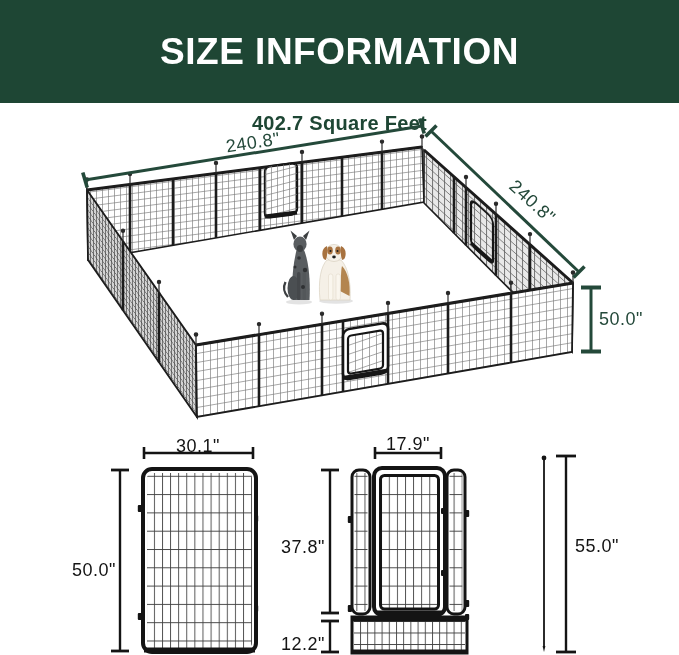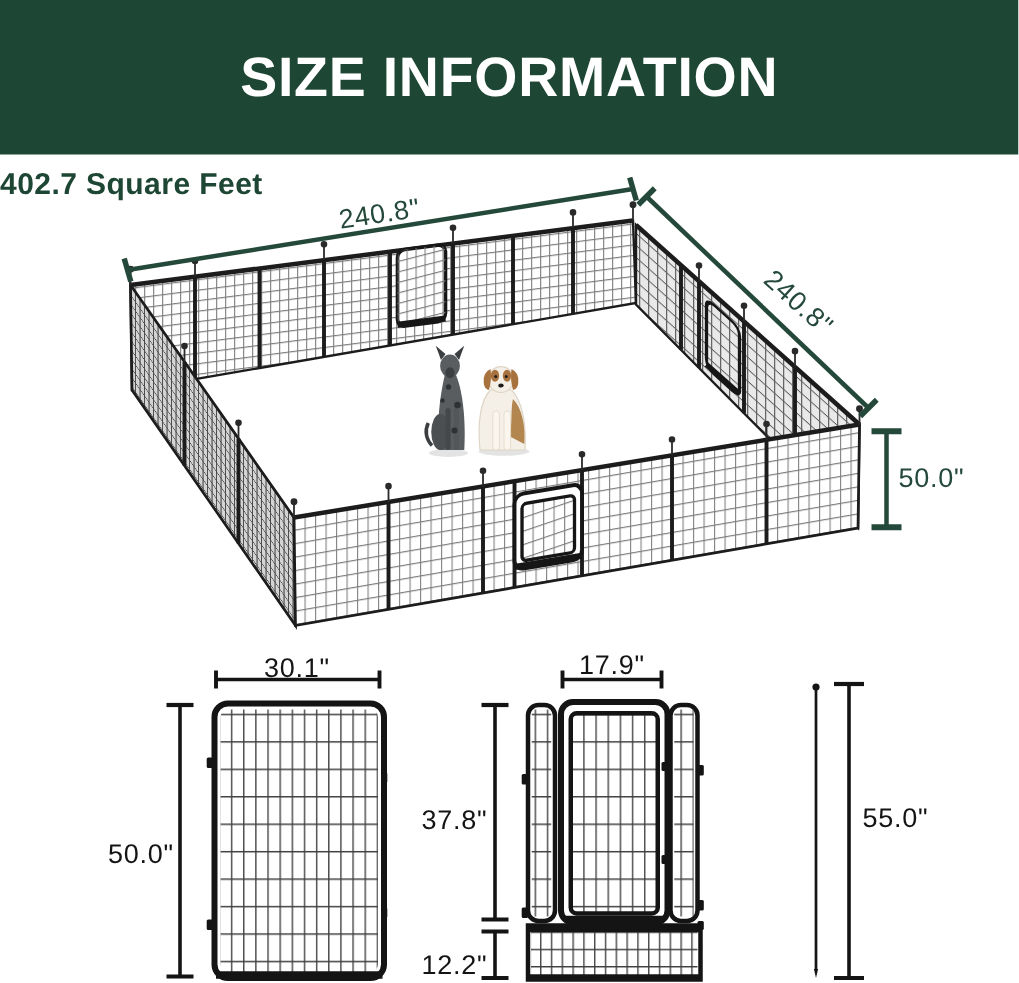--- a/index.html
+++ b/index.html
@@ -7,21 +7,21 @@
     --header-text:#ffffff;
     --accent-green:#24493a;
     --ink:#141414;
   }
   html,body{margin:0;padding:0;background:#fff;}
   body{width:679px;height:655px;position:relative;overflow:hidden;
        font-family:"Liberation Sans",sans-serif;}
   .header{position:absolute;left:0;top:0;width:679px;height:103px;
           background:var(--header-bg);display:flex;align-items:center;justify-content:center;}
   .header-title{color:var(--header-text);font-size:37px;font-weight:bold;letter-spacing:.5px;}
-  .subtitle{position:absolute;left:0;top:112px;width:679px;
+  .subtitle{position:absolute;left:0;top:112px;width:679px;text-align:center;
             color:var(--header-bg);font-size:20px;font-weight:bold;letter-spacing:.3px;}
   svg.canvas{position:absolute;left:0;top:0;width:679px;height:655px;}
   .dim{position:absolute;color:var(--accent-green);font-size:18px;letter-spacing:.5px;
        transform:translate(-50%,-50%);white-space:nowrap;}
   .dim.ink{color:var(--ink);}
   .dim.rot-top{transform:translate(-50%,-50%) rotate(-8.7deg);}
   .dim.rot-right{transform:translate(-50%,-50%) rotate(42deg);}
   
   .frame{stroke:#1c1c1c;fill:none;}
   .dimg{stroke:var(--accent-green);}

